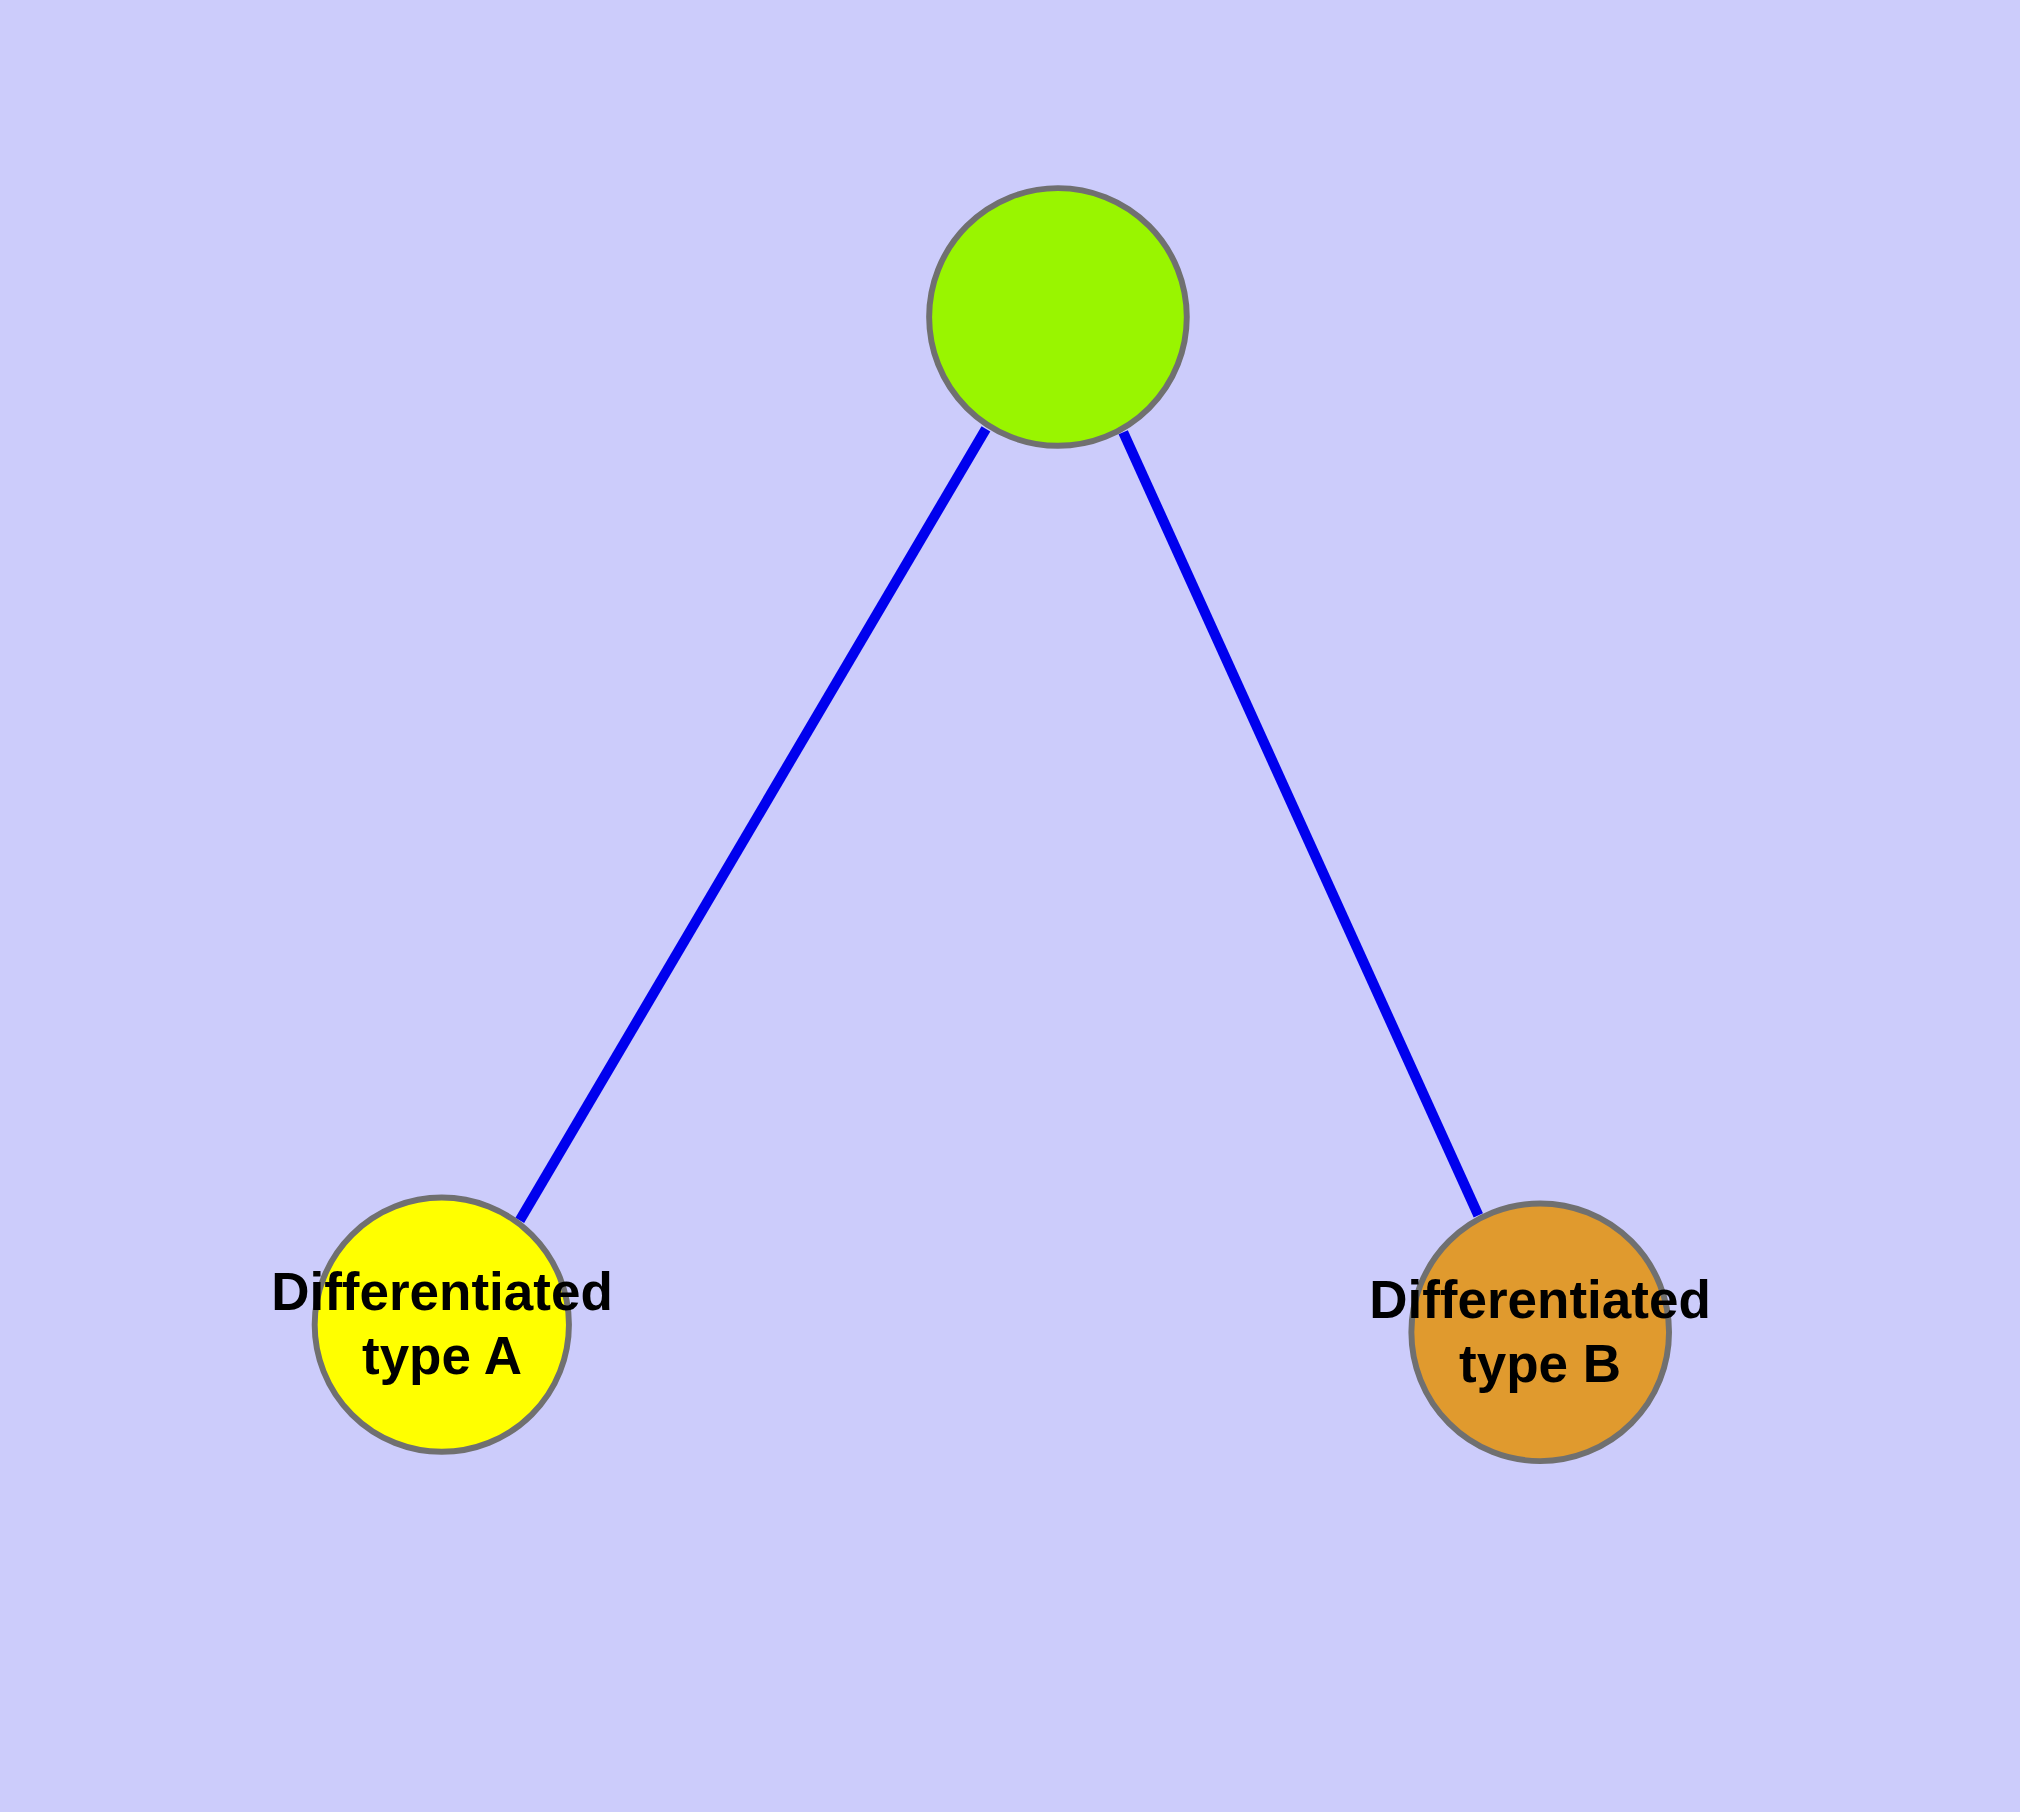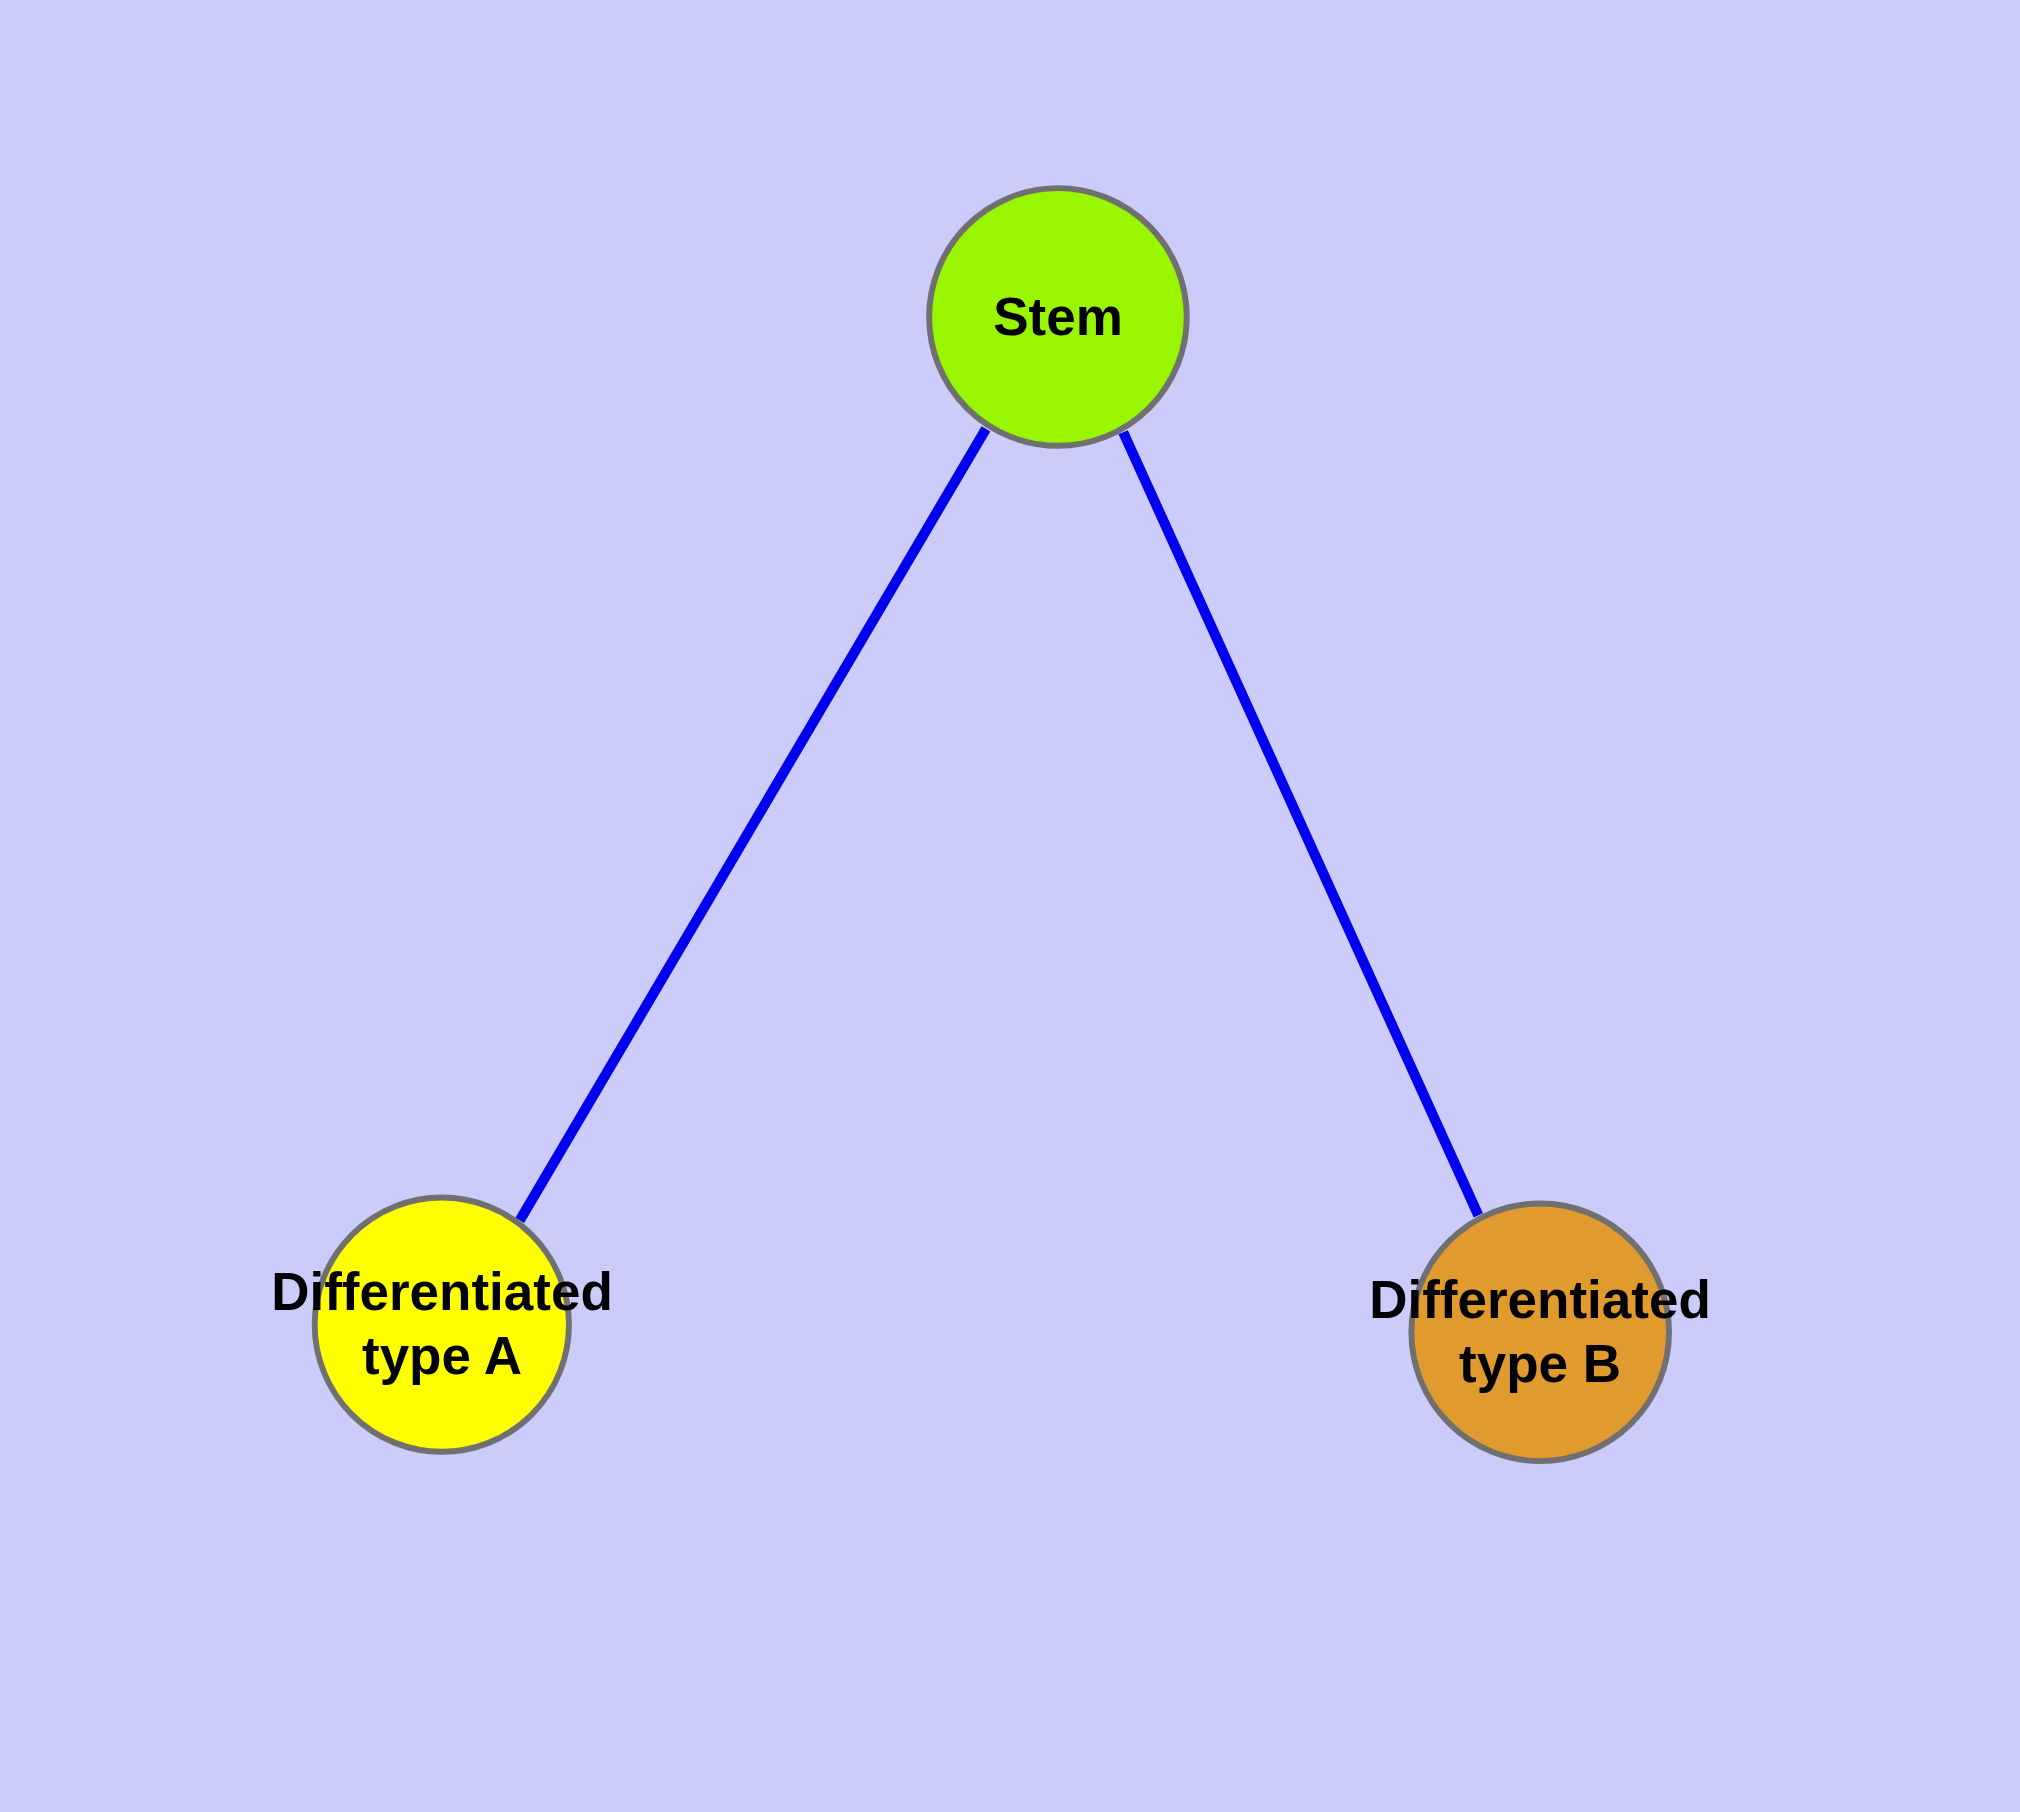--- a/index.html
+++ b/index.html
@@ -53,21 +53,20 @@
       <line x2="1744" y1="510" y2="1434" stroke="#0000EE" stroke-width="12" stroke-linecap="butt" x1="1325"></line>
     </g>
 
     <g>
       <circle cy="374" r="152" fill="#99F500" stroke="#707070" stroke-width="7" cx="1248"></circle>
       <circle cy="1563" r="150" fill="#FFFF00" stroke="#707070" stroke-width="7" cx="521"></circle>
       <circle cy="1572" r="152" fill="#E09A2E" stroke="#707070" stroke-width="7" cx="1817"></circle>
     </g>
   </svg>
 
-  <div class="node-label" style="left: 719px; top: 285px; width: 678px; color: rgb(0, 0, 0); font-size: 53px;">Stem</div>
 
   <div class="node-label" style="left: 103px; top: 1260px; width: 678px; color: rgb(0, 0, 0); font-size: 53px;">Differentiated
 type A</div>
 
   <div class="node-label" style="left: 1201px; top: 1268px; width: 678px; color: rgb(0, 0, 0); font-size: 53px;">Differentiated
 type B</div>
 
 </div>
 
 

